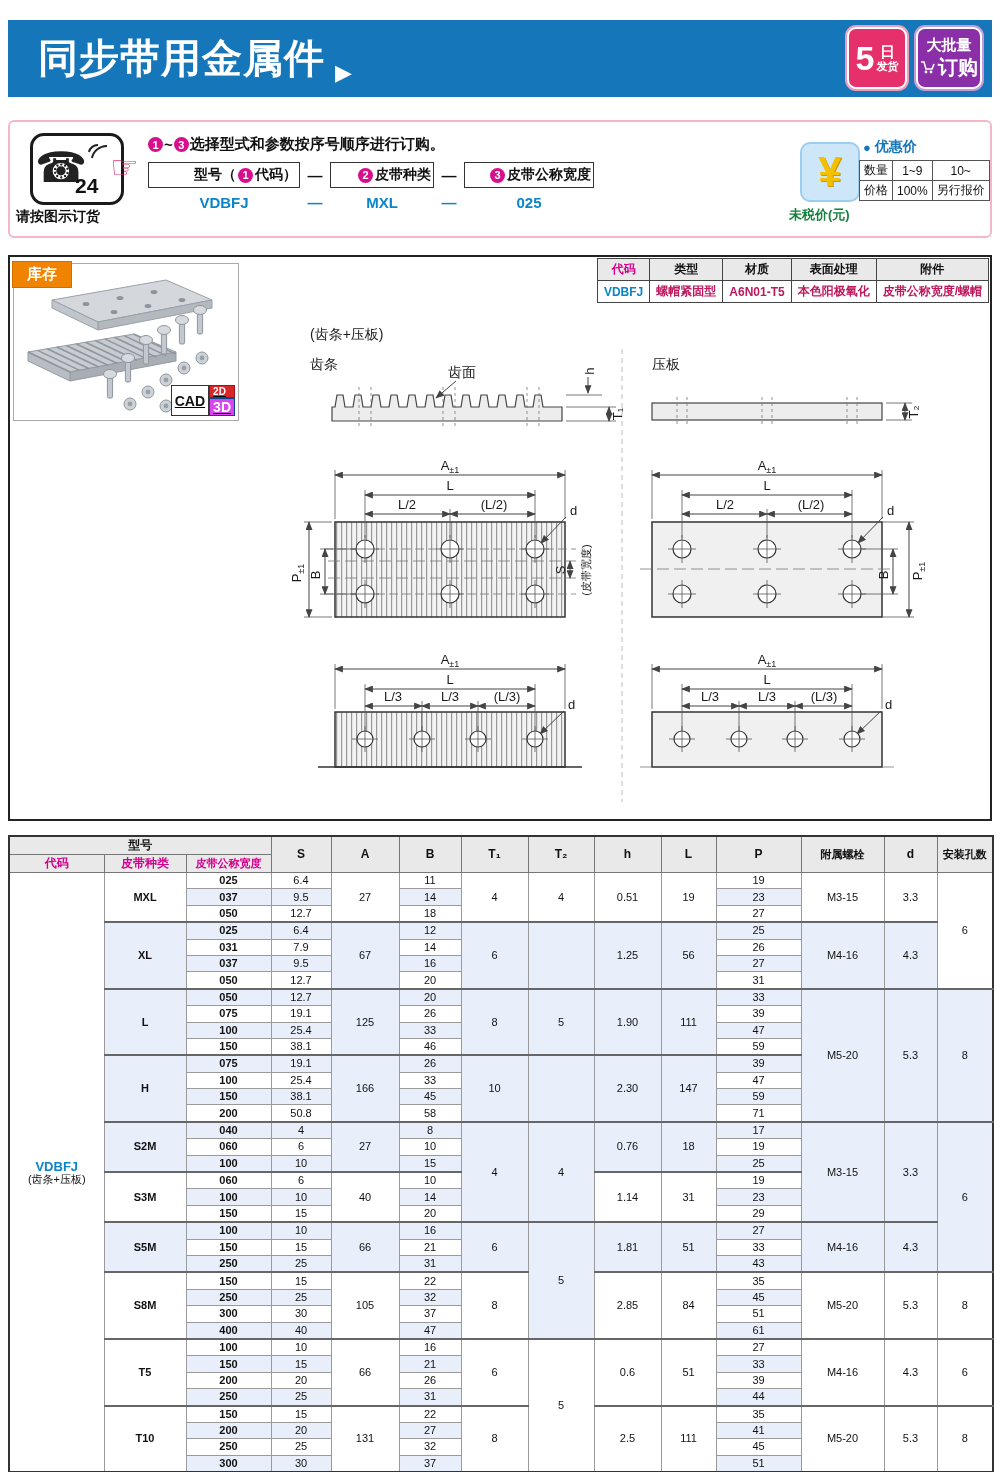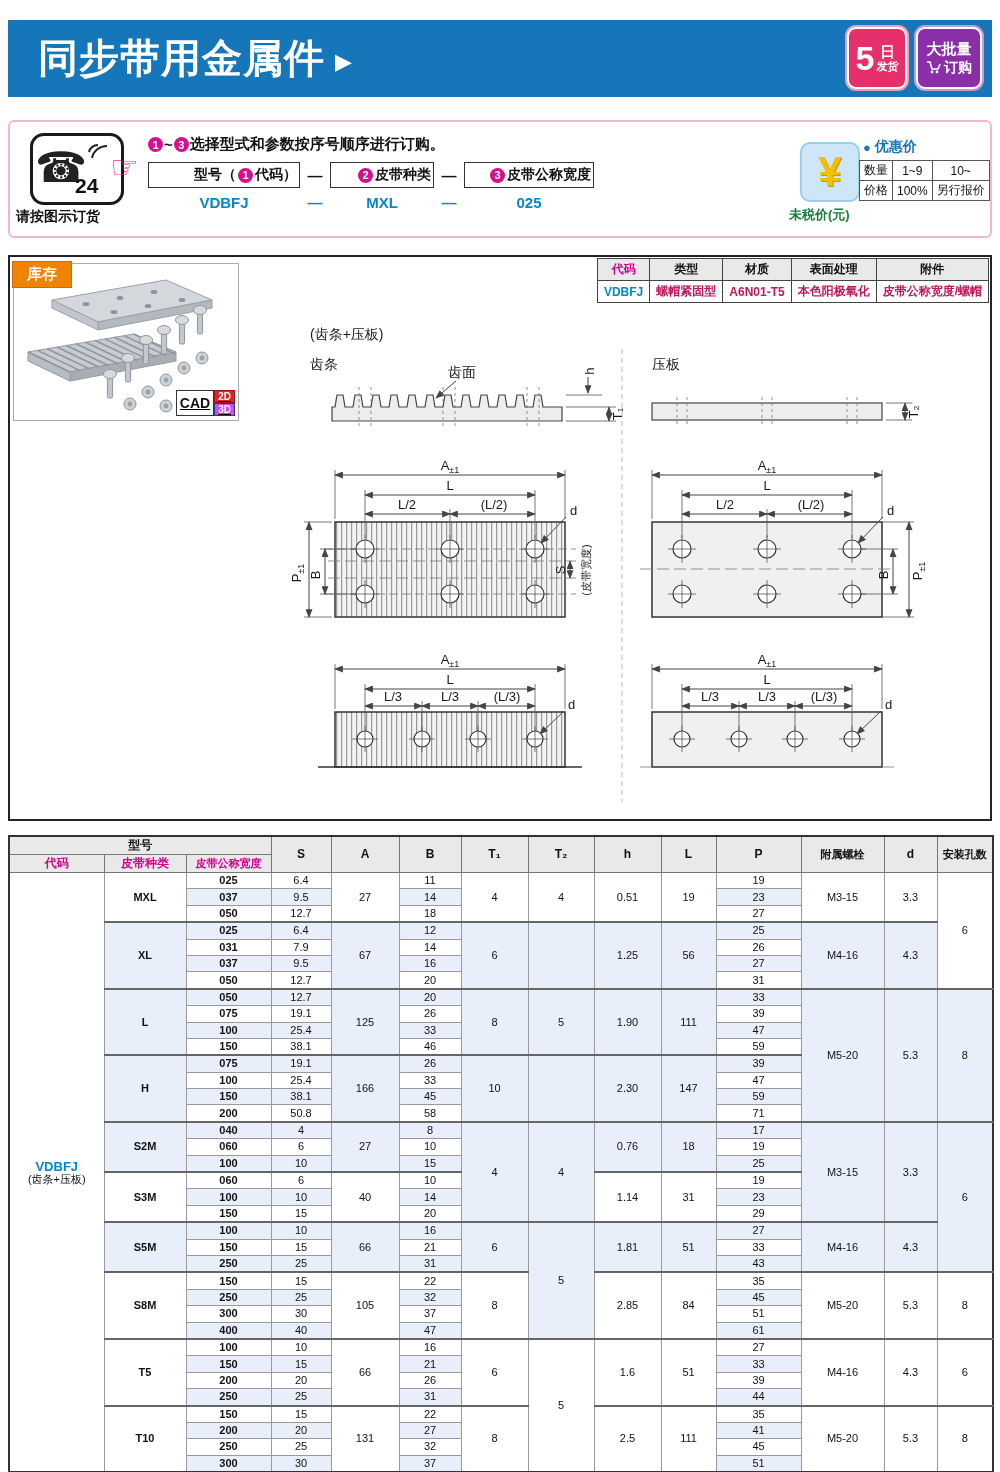--- a/index.html
+++ b/index.html
@@ -1,32 +1,32 @@
 <!DOCTYPE html>
 <html><head>
 <meta charset="utf-8">
 <style>
   html,body{margin:0;padding:0;background:#fff;font-family:"Liberation Sans","DejaVu Sans",sans-serif;}
   .page{position:relative;width:1000px;height:1472px;background:#fff;overflow:hidden;}
 
   
   .title-bar{position:absolute;left:8px;top:20px;width:984px;height:77px;background:#1576ba;display:flex;align-items:center;}
-  .title-main{color:#fff;margin-left:30px;display:flex;align-items:center;white-space:nowrap;}
+  .title-main{color:#fff;margin-left:30px;display:flex;align-items:flex-end;white-space:nowrap;}
   .title-big{font-size:40px;font-weight:bold;letter-spacing:1px;}
   .title-arrow{font-size:22px;margin:6px 6px 0 10px;}
   .title-sub{font-size:28px;font-weight:bold;margin-top:4px;}
   .badges{position:absolute;right:10px;top:7px;display:flex;gap:9px;height:62px;}
   .badge5{width:56px;background:#e5306c;border:2px solid #fff;box-shadow:0 0 0 2px #ef9db8;border-radius:9px;color:#fff;display:flex;align-items:center;justify-content:center;gap:2px;}
   .b5-big{font-size:34px;font-weight:bold;line-height:1;}
   .b5-col{display:flex;flex-direction:column;align-items:center;line-height:1.1;}
   .b5-top{font-size:15px;font-weight:bold;}
   .b5-bot{font-size:11px;font-weight:bold;}
   .badgeBulk{width:62px;background:#8a2fa8;border:2px solid #fff;box-shadow:0 0 0 2px #c59bd4;border-radius:9px;color:#fff;display:flex;flex-direction:column;align-items:center;justify-content:center;line-height:1.25;}
   .bb-top{font-size:15px;font-weight:bold;}
-  .bb-bot{display:flex;align-items:center;gap:3px;font-size:14px;font-weight:bold;}
+  .bb-bot{display:flex;align-items:center;gap:3px;font-size:20px;font-weight:bold;}
 
   
   .order-box{position:absolute;left:8px;top:120px;width:980px;height:114px;border:2px solid #f3b7c7;border-radius:6px;background:#fff;}
   .phone-tile{position:absolute;left:20px;top:11px;width:88px;height:66px;border:3px solid #1a1a1a;border-radius:14px;background:#fff;}
   .phone-caption{position:absolute;left:6px;top:86px;width:130px;font-weight:bold;font-size:14px;color:#111;}
   .hand{position:absolute;left:100px;top:26px;color:#e5306c;font-size:32px;font-weight:bold;}
   .steps-note{position:absolute;left:138px;top:13px;font-size:15px;font-weight:bold;color:#111;display:flex;align-items:center;gap:1px;}
   .ncircle{display:inline-flex;background:#d60f8c;color:#fff;border-radius:50%;width:15px;height:15px;align-items:center;justify-content:center;font-size:11px;font-weight:bold;flex:none;}
   .order-grid{position:absolute;left:138px;top:40px;display:grid;grid-template-columns:152px 30px 104px 30px 130px;row-gap:6px;align-items:center;text-align:center;}
   .obox{border:1.5px solid #333;background:#fff;font-size:14px;font-weight:bold;padding:3px 2px;display:flex;align-items:center;justify-content:flex-end;gap:2px;color:#111;}
@@ -42,21 +42,21 @@
 
   
   .drawing-box{position:absolute;left:8px;top:255px;width:980px;height:562px;border:2px solid #222;background:#fff;}
   .dwg-svg{position:absolute;left:0;top:0;}
   .photo{position:absolute;left:3px;top:6px;width:224px;height:156px;border:1px solid #aaa;background:#fff;}
   .stock{position:absolute;left:2px;top:4px;width:58px;height:25px;background:#f08300;color:#fff;font-weight:bold;font-size:15px;display:flex;align-items:center;justify-content:center;border:1px solid #d06f00;z-index:3;}
   .cad{position:absolute;right:3px;bottom:4px;display:flex;align-items:stretch;text-decoration:underline;}
   .cad-label{border:1px solid #333;background:#fff;font-weight:bold;font-size:14px;padding:1px 3px;color:#111;display:flex;align-items:center;}
   .cad-col{display:flex;flex-direction:column;}
   .cad-2d{background:#d8262a;color:#fff;font-size:10px;font-weight:bold;padding:0 3px;border:1px solid #a21518;}
-  .cad-3d{background:#d946ef;color:#fff;font-size:10px;font-weight:bold;padding:0 3px;border:1px solid #0d4486;}
+  .cad-3d{background:#d946ef;color:#fff;font-size:14px;font-weight:bold;padding:0 3px;border:1px solid #0d4486;}
   .info-table{position:absolute;right:1px;top:1px;border-collapse:collapse;font-size:12px;text-align:center;background:#fff;z-index:2;}
   .info-table th{background:#e9e9e9;border:1px solid #444;padding:2px 6px;font-weight:bold;color:#111;}
   .info-table td{border:1px solid #444;padding:2px 6px;font-weight:bold;color:#be185d;white-space:nowrap;}
   .info-table .mag{color:#d6008f;}
   .info-table .blue{color:#0a85c7;}
 
   
   .lbl{font-size:14px;fill:#1a1a1a;}
   .dim{font-size:13px;fill:#1a1a1a;}
   .sub{font-size:9px;}
@@ -763,21 +763,21 @@
           <td class="num">61</td>
         </tr>
         <tr class="grp">
           <td class="belt-name" rowspan="4">T5</td>
           <td class="width-val">100</td>
           <td class="num">10</td>
           <td class="num" rowspan="4">66</td>
           <td class="num">16</td>
           <td class="num" rowspan="4">6</td>
           <td class="num" rowspan="8">5</td>
-          <td class="num" rowspan="4">1.6</td>
+          <td class="num" rowspan="4">0.6</td>
           <td class="num" rowspan="4">51</td>
           <td class="num">27</td>
           <td class="num" rowspan="4">M4-16</td>
           <td class="num" rowspan="4">4.3</td>
           <td class="num" rowspan="4">6</td>
         </tr>
         <tr>
           <td class="width-val">150</td>
           <td class="num">15</td>
           <td class="num">21</td>

